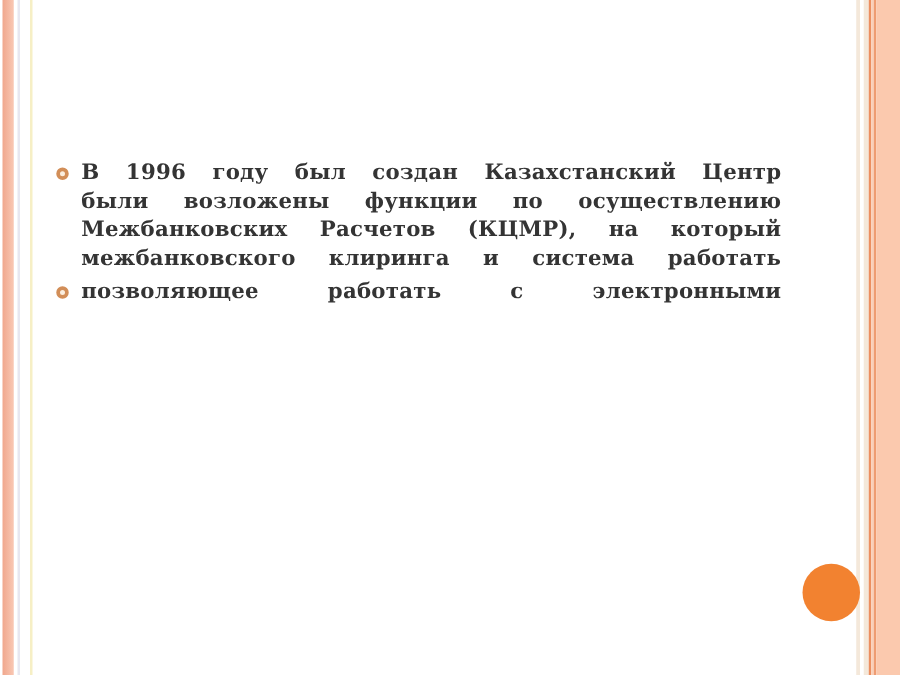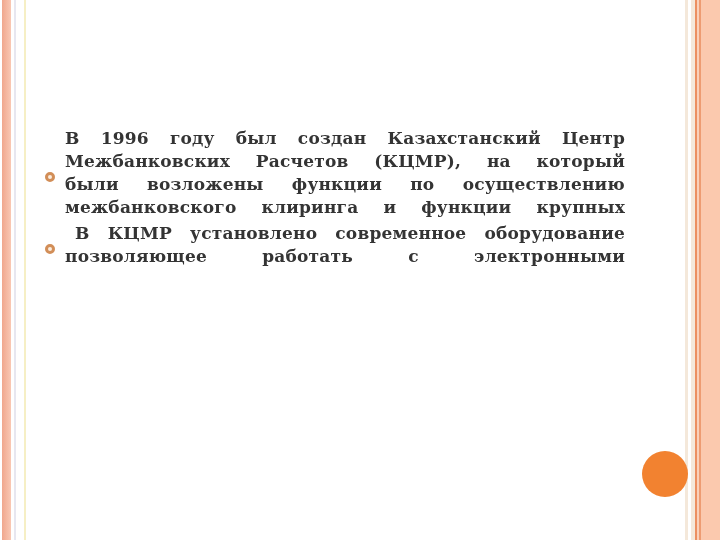--- a/index.html
+++ b/index.html
@@ -36,21 +36,21 @@
   .r4 { left: 697px; width: 2px;  background: var(--right-peach-light, #FAD0B9); }
   .r5 { left: 699px; width: 2px;  background: var(--right-orange-line2, #EE9C72); }
   .r6 { left: 701px; width: 19px; background: var(--right-peach-band, #FBC9AE); }
 
   .content {
     position: absolute;
     left: 45px;
     top: 127px;
     width: 580px;
   }
-  .bullet { display: flex; align-items: center; }
+  .bullet { display: flex; align-items: flex-start; }
   .bullet + .bullet { margin-top: 3px; }
   .ring {
     flex: 0 0 auto;
     box-sizing: border-box;
     width: 10px;
     height: 10px;
     margin-top: 7px;
     margin-right: 10px;
     border: 3px solid var(--bullet-ring, #D28E58);
     border-radius: 50%;
@@ -98,30 +98,29 @@
     <div class="stripe r5"></div>
     <div class="stripe r6"></div>
   </div>
 
   <div class="content">
 
     <div class="bullet">
       <span class="ring"></span>
       <div class="text">
         <div class="line">В 1996 году был создан Казахстанский Центр</div>
+        <div class="line">были возложены функции по осуществлению</div>
         <div class="line">Межбанковских Расчетов (КЦМР), на который</div>
-        <div class="line">были возложены функции по осуществлению</div>
-        <div class="line">межбанковского клиринга и функции крупных</div>
+        <div class="line">межбанковского клиринга и система работать</div>
       </div>
     </div>
 
     <div class="bullet">
       <span class="ring"></span>
       <div class="text">
-        <div class="line indent">В КЦМР установлено современное оборудование</div>
         <div class="line">позволяющее работать с электронными</div>
       </div>
     </div>
 
   </div>
 
   <div class="accent-circle"></div>
 
 </div>
 

